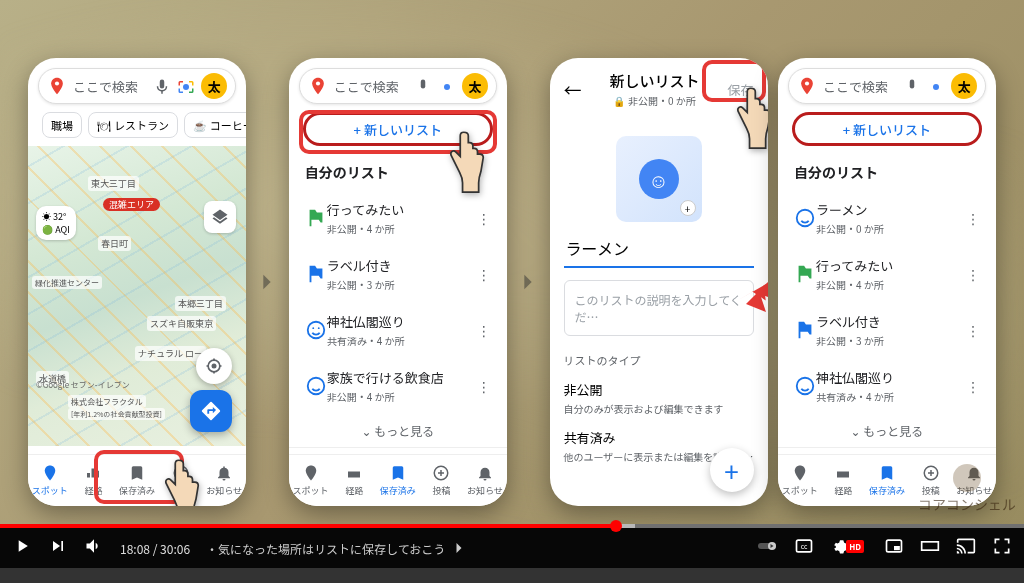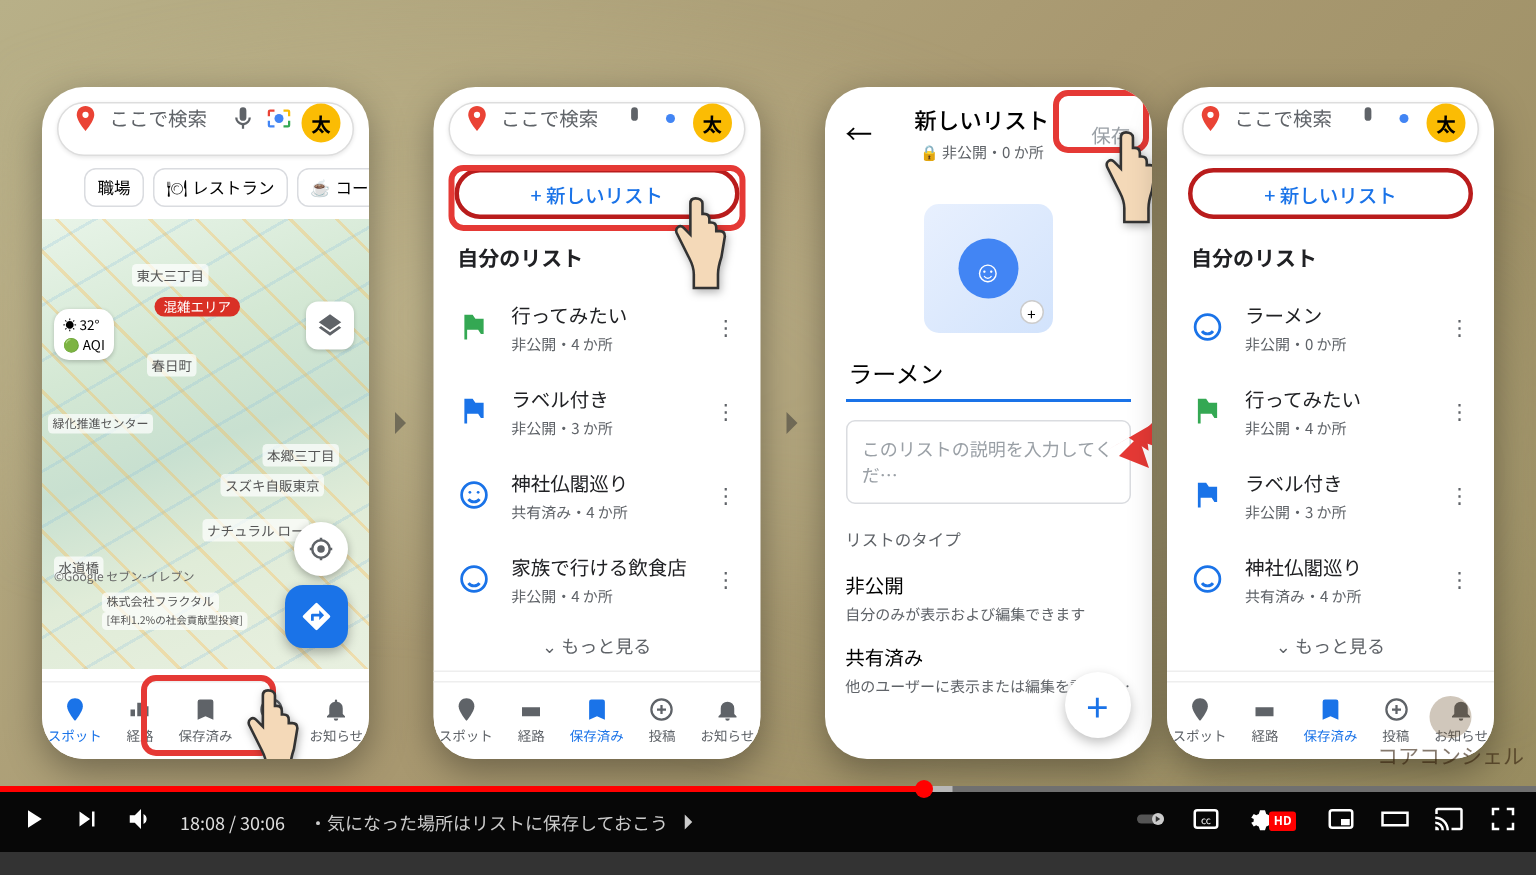--- a/index.html
+++ b/index.html
@@ -3,42 +3,42 @@
 <meta charset="utf-8">
 <style>
 *{box-sizing:border-box;margin:0;padding:0;font-family:'Hiragino Sans','Noto Sans JP',sans-serif}
 body{width:1024px;height:583px;overflow:hidden;background:#333;position:relative}
 .video-area{width:1024px;height:524px;position:relative;background:linear-gradient(135deg,#b8b088,#a89870,#988c60);overflow:hidden}
 .video-area::before{content:'';position:absolute;inset:0;background:radial-gradient(ellipse at 30% 40%,rgba(200,190,150,.6),transparent 50%),radial-gradient(ellipse at 70% 60%,rgba(180,170,130,.5),transparent 50%);filter:blur(8px)}
 .phones{position:absolute;top:58px;left:28px;right:28px;display:flex;justify-content:space-between;align-items:center}
 .phone{width:218px;height:448px;background:#fff;border-radius:28px;box-shadow:0 8px 24px rgba(0,0,0,.35);overflow:hidden;position:relative;flex-shrink:0}
 .chev{width:22px;height:22px;flex-shrink:0;opacity:.5}
 .chev svg{width:100%;height:100%}
-.searchbar{margin:10px 10px 8px;height:36px;background:#fff;border:1px solid #ddd;border-radius:20px;display:flex;padding:0 8px;box-shadow:0 1px 3px rgba(0,0,0,.1)}
+.searchbar{margin:10px 10px 8px;height:36px;background:#fff;border:1px solid #ddd;border-radius:20px;display:flex;align-items:center;padding:0 8px;box-shadow:0 1px 3px rgba(0,0,0,.1)}
 .searchbar .gicon{width:20px;height:20px;margin-right:6px}
 .searchbar .txt{flex:1;font-size:13px;color:#5f6368}
 .searchbar .mic,.searchbar .lens{width:18px;height:18px;margin-left:6px}
 .avatar{width:26px;height:26px;border-radius:50%;background:#fbbc04;color:#000;font-weight:bold;display:flex;align-items:center;justify-content:center;font-size:13px;margin-left:6px}
-.chips{display:flex;gap:6px;padding:0 28px 8px;overflow:hidden}
+.chips{display:flex;gap:6px;padding:0 14px 8px;overflow:hidden}
 .chip{border:1px solid #dadce0;border-radius:8px;padding:4px 8px;font-size:11px;white-space:nowrap;display:flex;align-items:center;gap:3px;background:#fff}
 .mapimg{height:300px;background:linear-gradient(160deg,#e8f4e8 0%,#d4e8d4 30%,#c8e0d0 50%,#e0ecd8 70%,#e8f0e0 100%);position:relative;overflow:hidden}
 .mapimg::before{content:'';position:absolute;inset:0;background:repeating-linear-gradient(45deg,transparent,transparent 20px,rgba(255,180,60,.3) 20px,rgba(255,180,60,.3) 22px),repeating-linear-gradient(-30deg,transparent,transparent 30px,rgba(120,180,220,.2) 30px,rgba(120,180,220,.2) 32px)}
 .map-label{position:absolute;font-size:9px;color:#555;background:rgba(255,255,255,.7);padding:1px 3px;border-radius:3px}
 .weather{position:absolute;left:8px;top:60px;background:#fff;border-radius:10px;padding:4px 6px;font-size:9px;box-shadow:0 1px 3px rgba(0,0,0,.2)}
 .traffic{position:absolute;left:75px;top:52px;background:#d93025;color:#fff;font-size:9px;padding:0 6px;border-radius:10px}
 .layers{position:absolute;right:10px;top:55px;width:32px;height:32px;background:#fff;border-radius:8px;box-shadow:0 1px 3px rgba(0,0,0,.2);display:flex;align-items:center;justify-content:center}
 .gps{position:absolute;right:14px;bottom:62px;width:36px;height:36px;background:#fff;border-radius:50%;box-shadow:0 2px 6px rgba(0,0,0,.3);display:flex;align-items:center;justify-content:center}
 .fab{position:absolute;right:14px;bottom:14px;width:42px;height:42px;background:#1a73e8;border-radius:12px;box-shadow:0 3px 8px rgba(0,0,0,.3);display:flex;align-items:center;justify-content:center}
 .bottomnav{position:absolute;bottom:0;left:0;right:0;height:52px;background:#fff;border-top:1px solid #eee;display:flex}
 .navitem{flex:1;display:flex;flex-direction:column;align-items:center;justify-content:center;gap:2px;font-size:9px;color:#5f6368}
 .navitem.active{color:#1a73e8}
 .navitem svg{width:18px;height:18px}
 .newlist-btn{margin:8px 14px;height:34px;border:3px solid #b91c1c;border-radius:18px;display:flex;align-items:center;justify-content:center;color:#1a73e8;font-size:13px;font-weight:500}
 .section-h{padding:8px 16px;font-size:14px;font-weight:bold;color:#202124}
-.listitem{display:flex;align-items:center;padding:10px 16px;gap:14px}
+.listitem{display:flex;align-items:center;padding:10px 16px;}
 .listitem .ic{width:22px;height:22px;display:flex;align-items:center;justify-content:center}
 .listitem .meta{flex:1}
 .listitem .name{font-size:13px;color:#202124}
 .listitem .sub{font-size:10px;color:#5f6368;margin-top:2px}
 .listitem .dots{color:#5f6368;font-size:14px}
 .more{text-align:center;font-size:12px;color:#5f6368;padding:8px}
 .p3-header{display:flex;align-items:center;padding:12px 14px;gap:10px}
 .p3-title{flex:1;text-align:center}
 .p3-title .t{font-size:15px;font-weight:500}
 .p3-title .s{font-size:10px;color:#5f6368;margin-top:2px}

